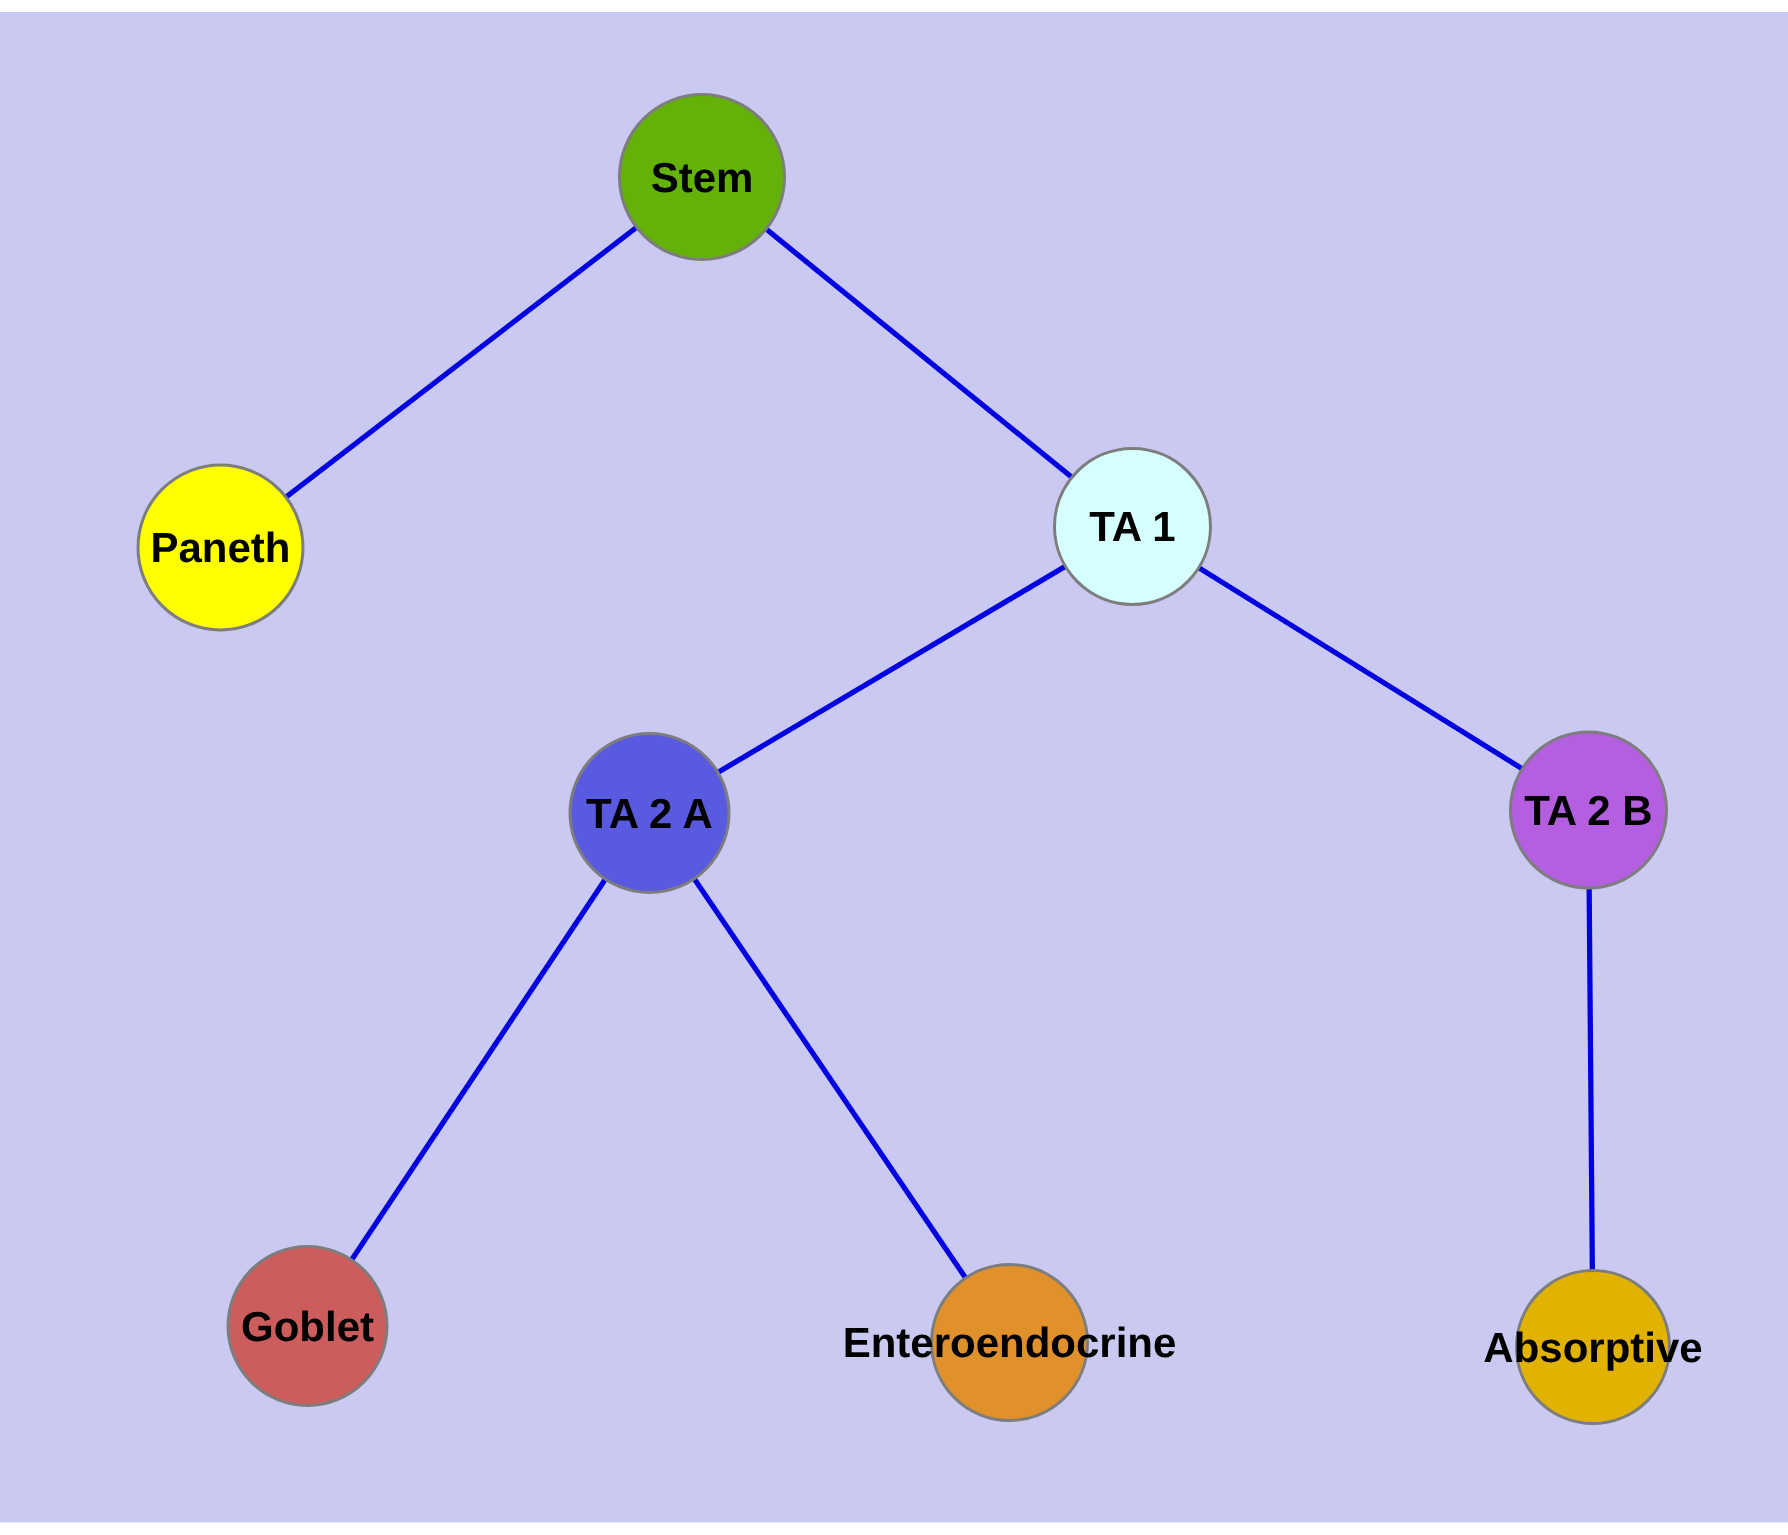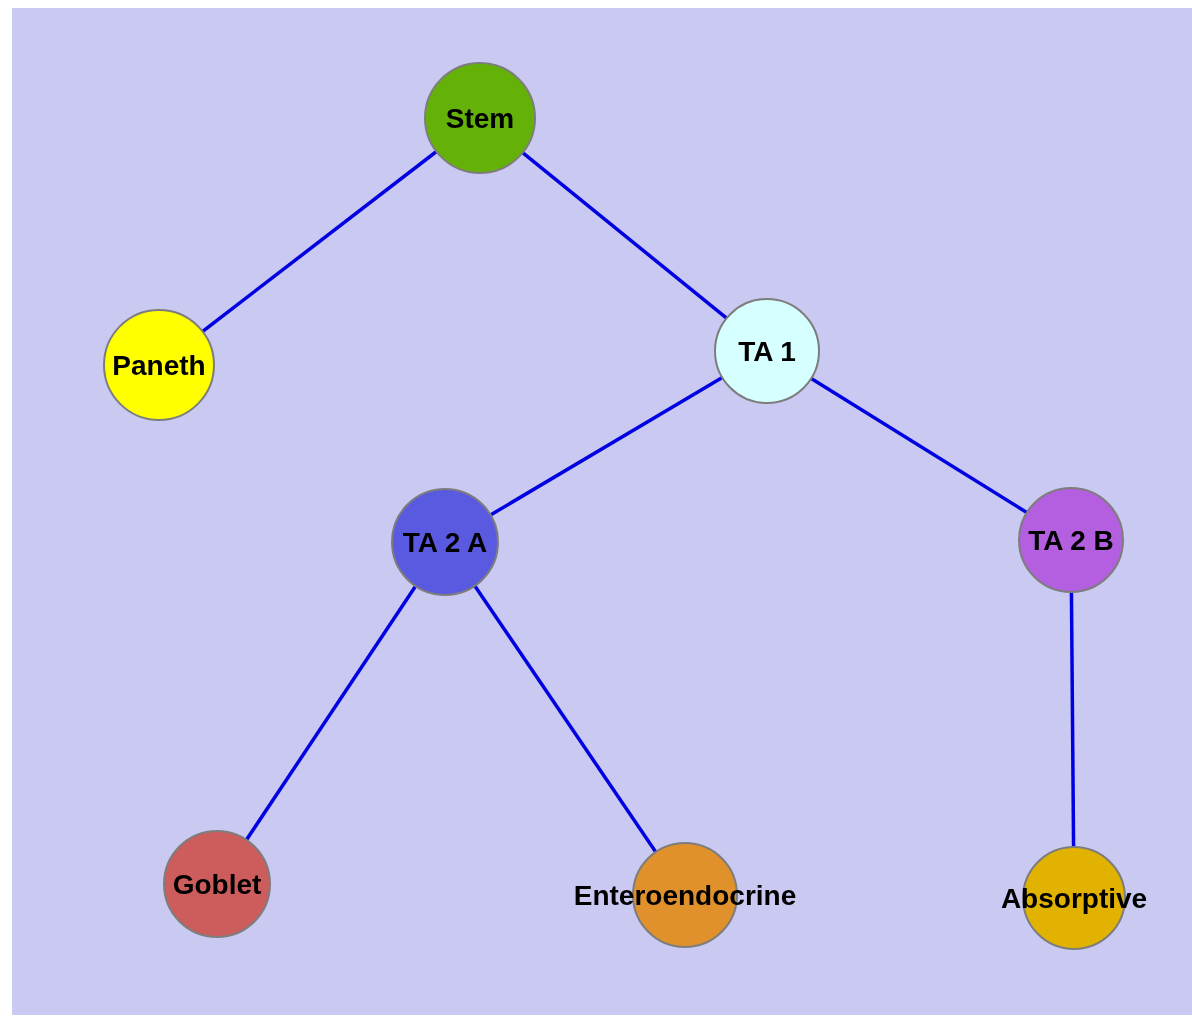--- a/index.html
+++ b/index.html
@@ -8,21 +8,20 @@
     background: #ffffff;
     width: 1192px;
     height: 1023px;
     overflow: hidden;
     font-family: "Liberation Sans", sans-serif;
   }
   #stage {
     position: relative;
     width: 1012px;
     height: 1023px;
-    padding-left: 12px;
   }
   svg text {
     font-family: "Liberation Sans", "DejaVu Sans", sans-serif;
     font-weight: bold;
     fill: #000000;
   }
 </style>
 </head>
 <body>
 

